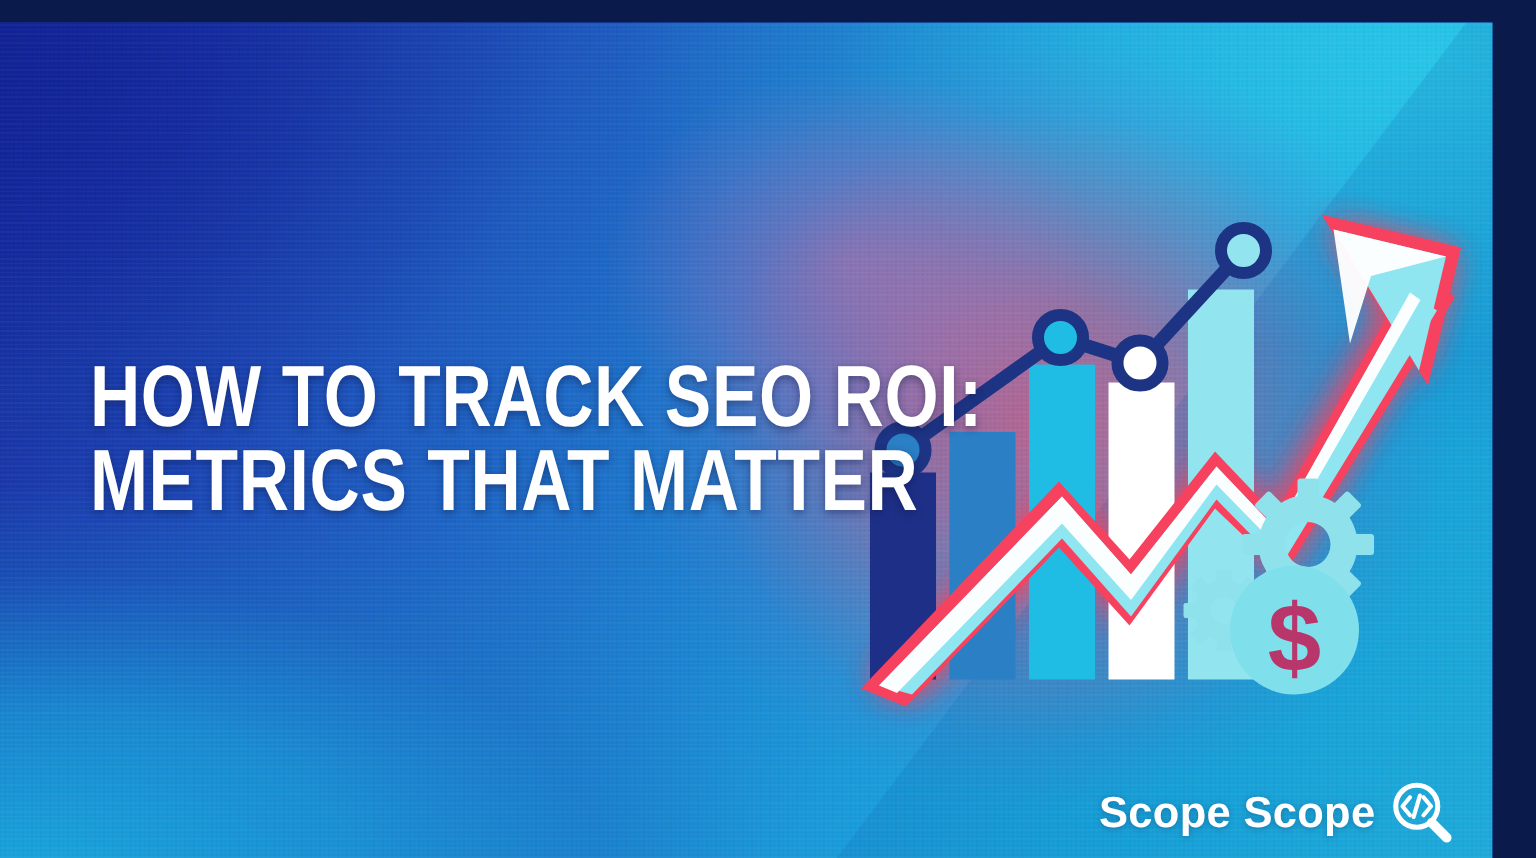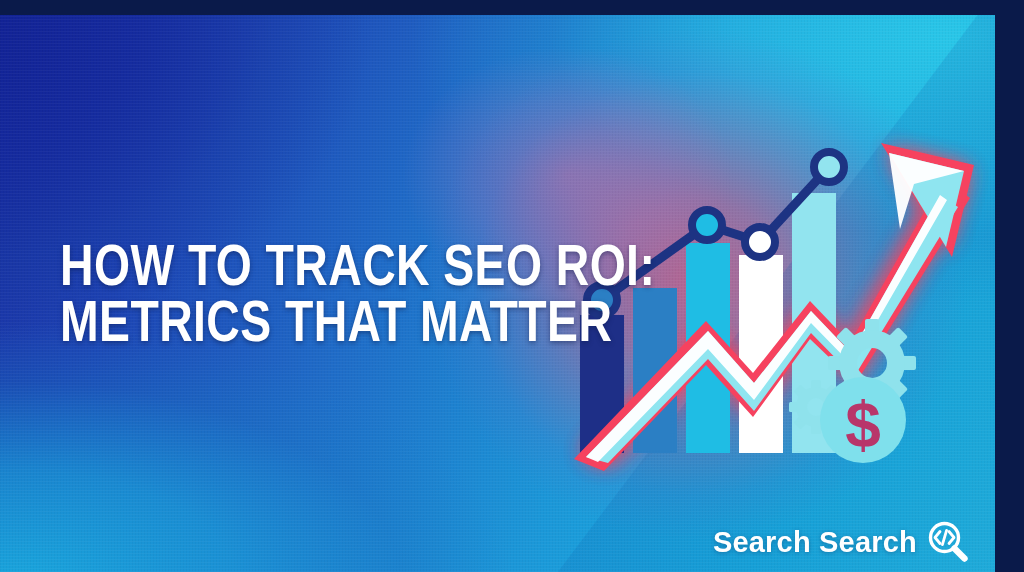--- a/index.html
+++ b/index.html
@@ -221,21 +221,21 @@
       </g>
 
       <g>
         <circle cx="315" cy="295" r="43" fill="#7fe0ec"></circle>
         <text x="315" y="322" text-anchor="middle" font-family="Liberation Sans, sans-serif" font-weight="700" font-size="64" fill="#b8366a">$</text>
       </g>
     </svg>
   </div>
 
   <div class="logo">
-    <span class="logo-text">Search Search</span>
+    <span class="logo-text">Scope Scope</span>
     <svg class="logo-mark" width="46" height="46" viewBox="0 0 46 46">
       <circle cx="19.5" cy="18.5" r="14" fill="none" stroke="#ffffff" stroke-width="3.4"></circle>
       <path d="M29.5 29.5 L39.5 39.5" stroke="#ffffff" stroke-width="6.4" stroke-linecap="round"></path>
       <path d="M15 12.5 L10 18.5 L15 24.5" fill="none" stroke="#ffffff" stroke-width="2.8" stroke-linecap="round" stroke-linejoin="round"></path>
       <path d="M24 12.5 L29 18.5 L24 24.5" fill="none" stroke="#ffffff" stroke-width="2.8" stroke-linecap="round" stroke-linejoin="round"></path>
       <path d="M21.6 11.4 L17.4 25.6" stroke="#ffffff" stroke-width="2.8" stroke-linecap="round"></path>
     </svg>
   </div>
 
 </div>

